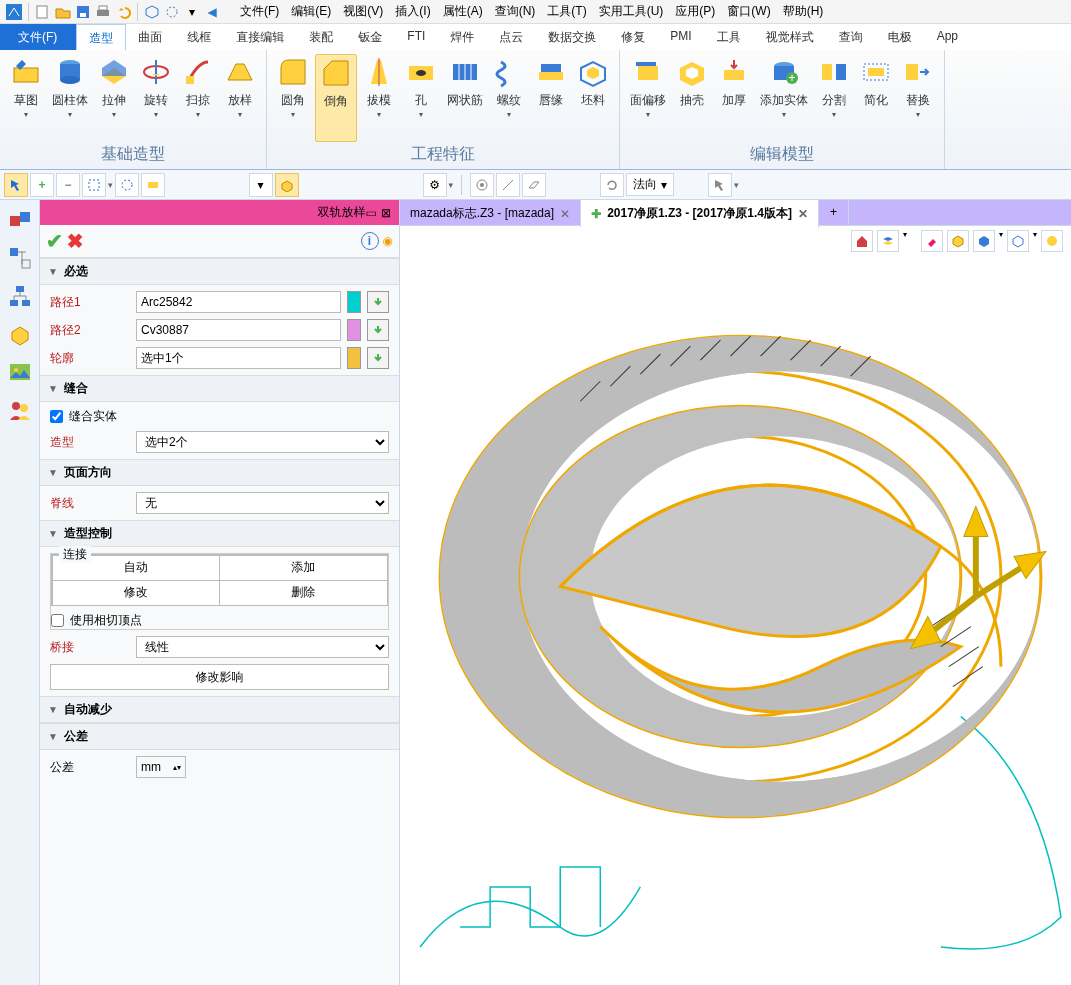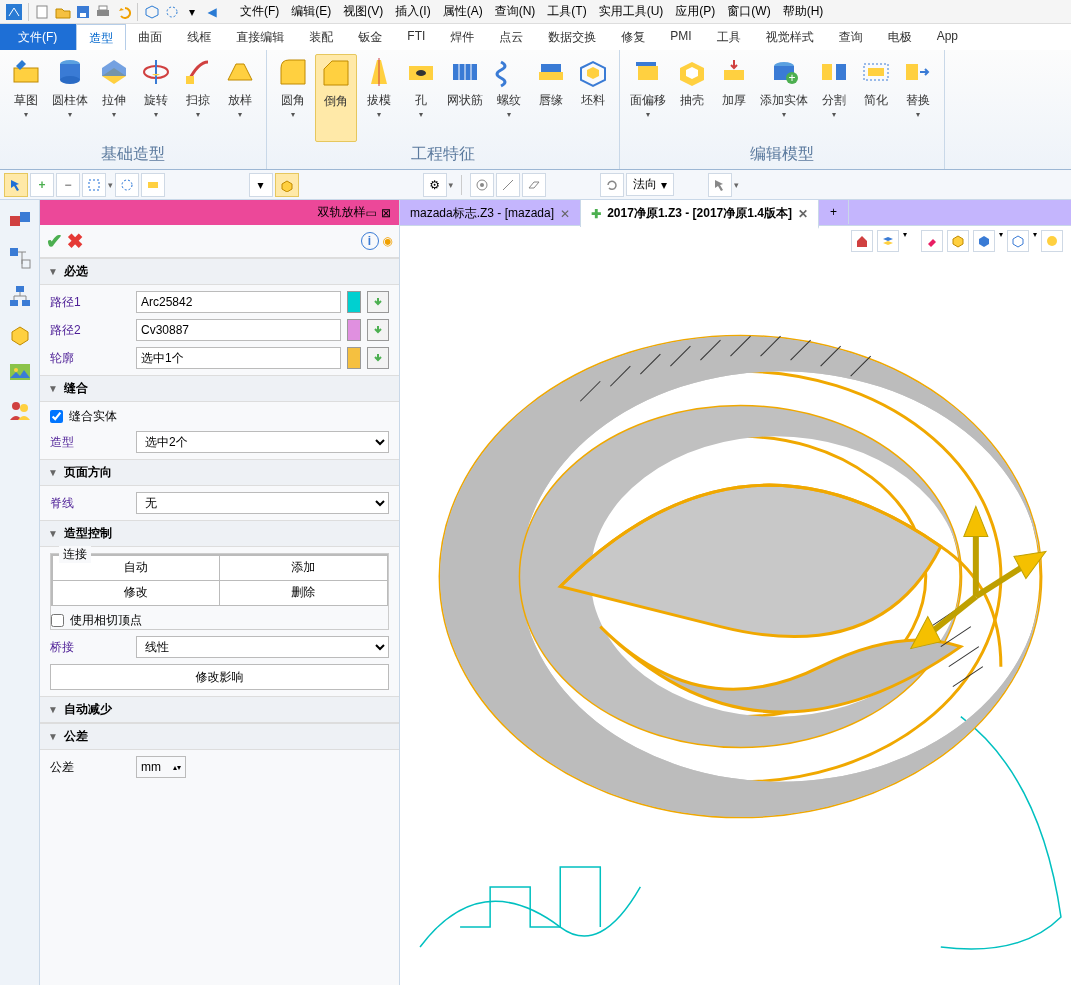--- a/index.html
+++ b/index.html
@@ -44,21 +44,21 @@
 .task-panel { width: 360px; background: #f8f9fb; border-right: 1px solid #c9d8e8; display: flex; flex-direction: column; overflow-y: auto; }
 .task-title { padding: 4px 8px; font-weight: normal; display: flex; align-items: center; justify-content: flex-end; background: #ec4899; }
 .task-title-icons { display: flex; gap: 4px; }
 .task-header { padding: 4px 6px; display: flex; align-items: center; gap: 4px; border-bottom: 1px solid #ddd; }
 .task-header .confirm { color: #4caf50; font-size: 20px; font-weight: bold; cursor: pointer; }
 .task-header .cancel { color: #e53935; font-size: 20px; font-weight: bold; cursor: pointer; }
 .section-head { background: #eef1f5; padding: 4px 8px; display: flex; align-items: center; gap: 6px; font-weight: bold; border-top: 1px solid #ddd; border-bottom: 1px solid #ddd; cursor: pointer; }
 .section-head .tri { font-size: 10px; color: #666; }
 .section-body { padding: 6px 10px; display: flex; flex-direction: column; gap: 6px; }
 .field-row { display: flex; align-items: center; gap: 6px; }
-.field-row .lbl { width: 80px; color: #4c1d95; }
+.field-row .lbl { width: 80px; color: #b91c1c; }
 .field-row input[type=text], .field-row select { flex: 1; height: 22px; border: 1px solid #bbb; padding: 0 4px; background: #fff; }
 .color-chip { width: 14px; height: 22px; border: 1px solid #999; }
 .pick-btn { width: 22px; height: 22px; border: 1px solid #999; background: #f3f3f3; display: flex; align-items: center; justify-content: center; cursor: pointer; }
 .btn-grid { display: grid; grid-template-columns: 1fr 1fr; gap: 0; border: 1px solid #bbb; }
 .btn-grid button { height: 26px; border: 1px solid #bbb; background: #fff; cursor: pointer; margin: -0.5px; }
 .group-box { border: 1px solid #ccc; position: relative; }
 .group-box .legend { position: absolute; top: -8px; left: 8px; background: #f8f9fb; padding: 0 4px; font-size: 12px; }
 .chk-row { display: flex; align-items: center; gap: 6px; }
 .unit-row { display: flex; align-items: center; gap: 6px; }
 .unit-row input { flex: 1; height: 22px; border: 1px solid #bbb; padding: 0 4px; }

